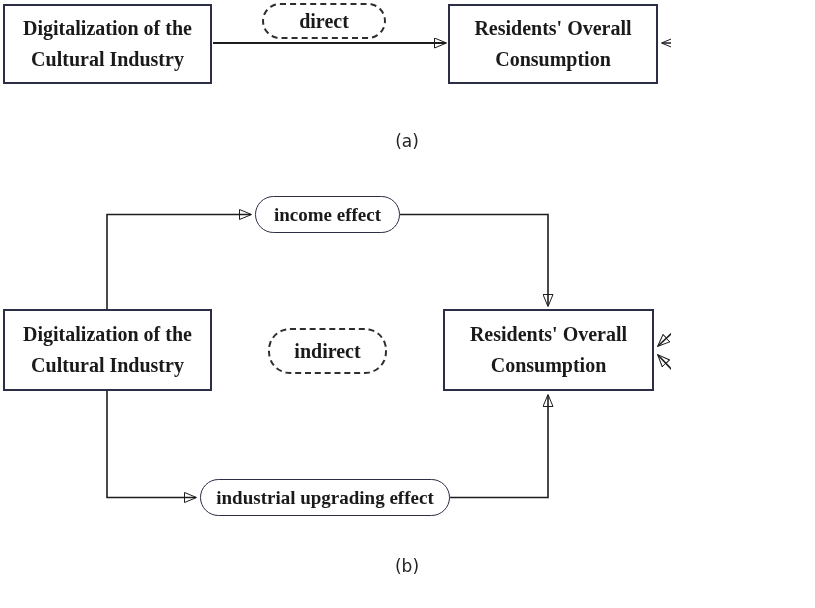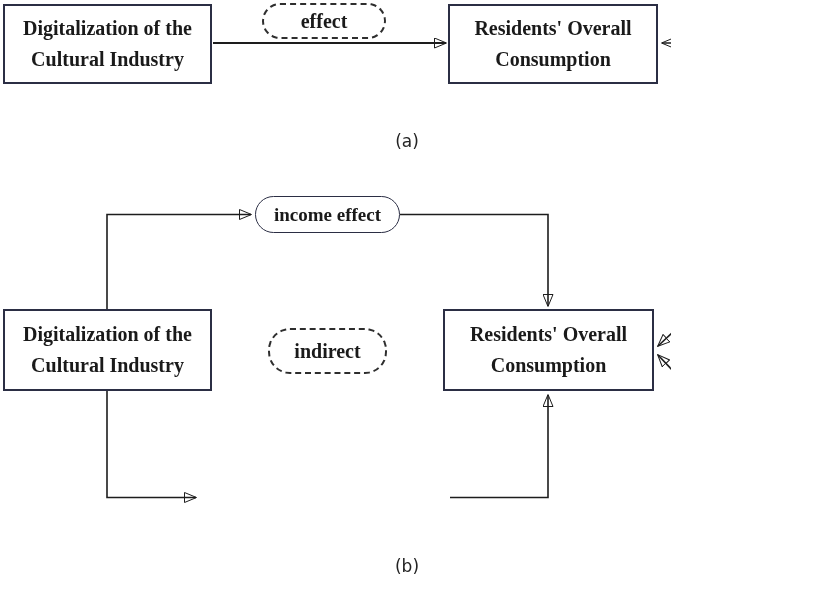--- a/index.html
+++ b/index.html
@@ -63,34 +63,35 @@
 
     <path class="thin" d="M107,391 L107,497.5 L196,497.5" marker-end="url(#arrow)"></path>
     <path class="thin" d="M450,497.5 L548,497.5 L548,395" marker-end="url(#arrow)"></path>
 
     <path class="thin" d="M740,270 L658,346" marker-end="url(#arrow)"></path>
     <path class="thin" d="M741,443 L658,355" marker-end="url(#arrow)"></path>
   </svg>
 
   <div class="box" style="left:3px;top:4px;width:209px;height:80px;">Digitalization of the Cultural Industry</div>
 
-  <div class="dashed-oval" style="left:262px;top:3px;width:124px;height:36px;">effect</div>
+  <div class="dashed-oval" style="left:262px;top:3px;width:124px;height:36px;">direct</div>
 
   <div class="box" style="left:448px;top:4px;width:210px;height:80px;">Residents' Overall Consumption</div>
 
 
   <div class="caption" style="left:382px;top:131px;">(a)</div>
 
   <div class="box" style="left:3px;top:309px;width:209px;height:82px;">Digitalization of the Cultural Industry</div>
 
   <div class="pill" style="left:255px;top:196px;width:145px;height:37px;">income effect</div>
 
   <div class="dashed-oval" style="left:268px;top:328px;width:119px;height:46px;">indirect</div>
 
   <div class="box" style="left:443px;top:309px;width:211px;height:82px;">Residents' Overall Consumption</div>
 
+  <div class="pill" style="left:200px;top:479px;width:250px;height:37px;">industrial upgrading effect</div>
 
   <div class="circle" style="left:729px;top:198px;width:86px;height:86px;">H2</div>
 
 
   <div class="caption" style="left:382px;top:556px;">(b)</div>
 
 </div>
 
 </body></html>

